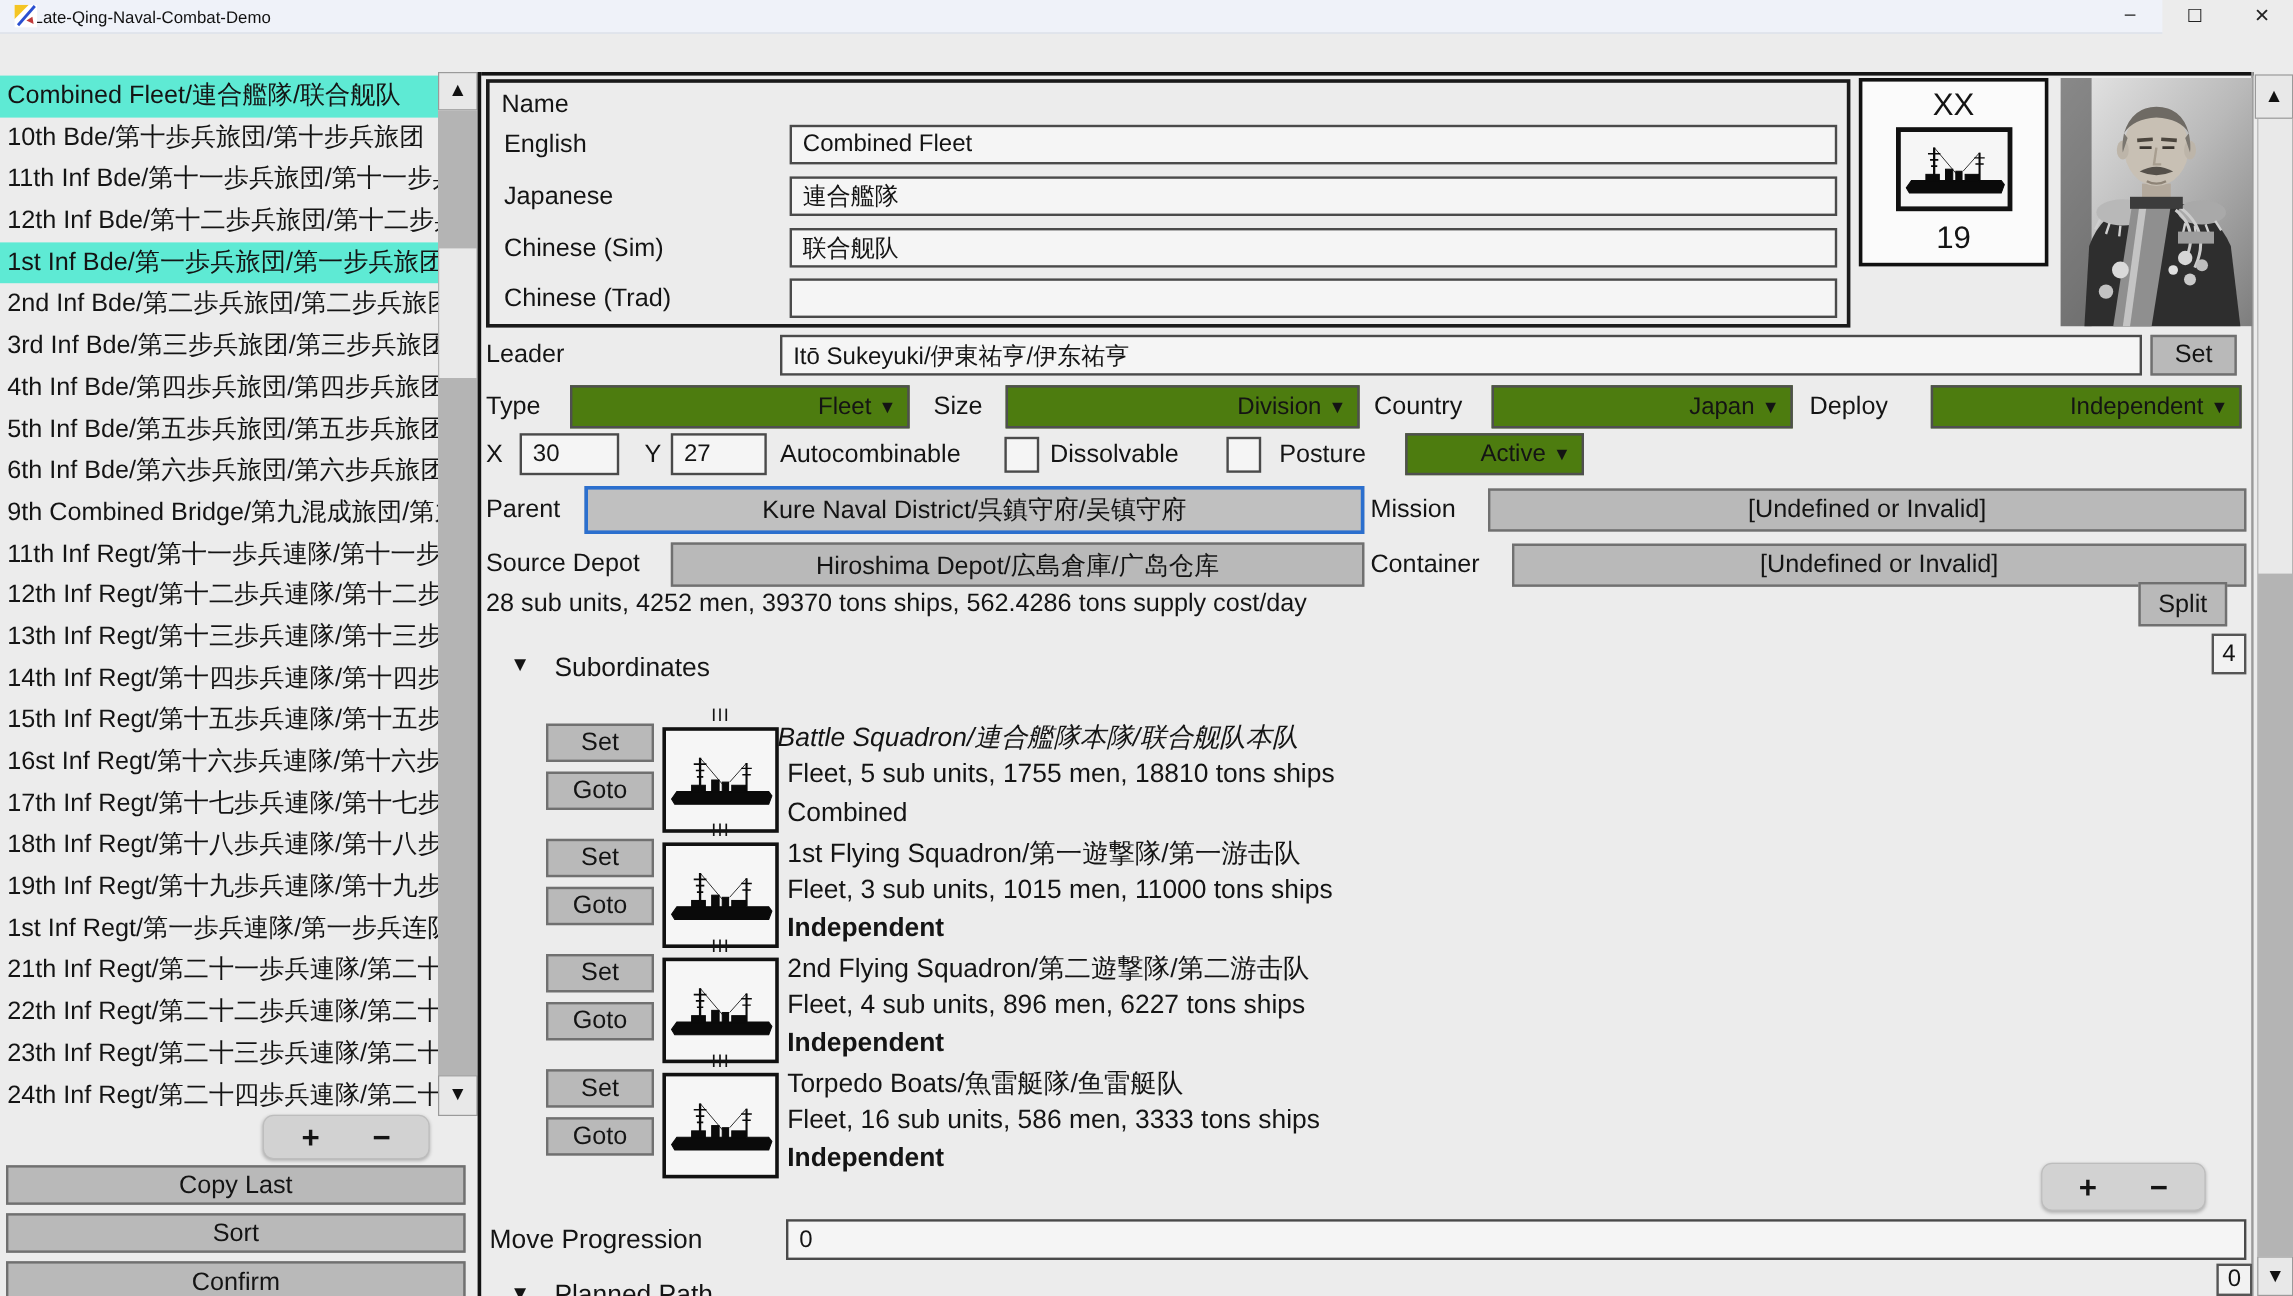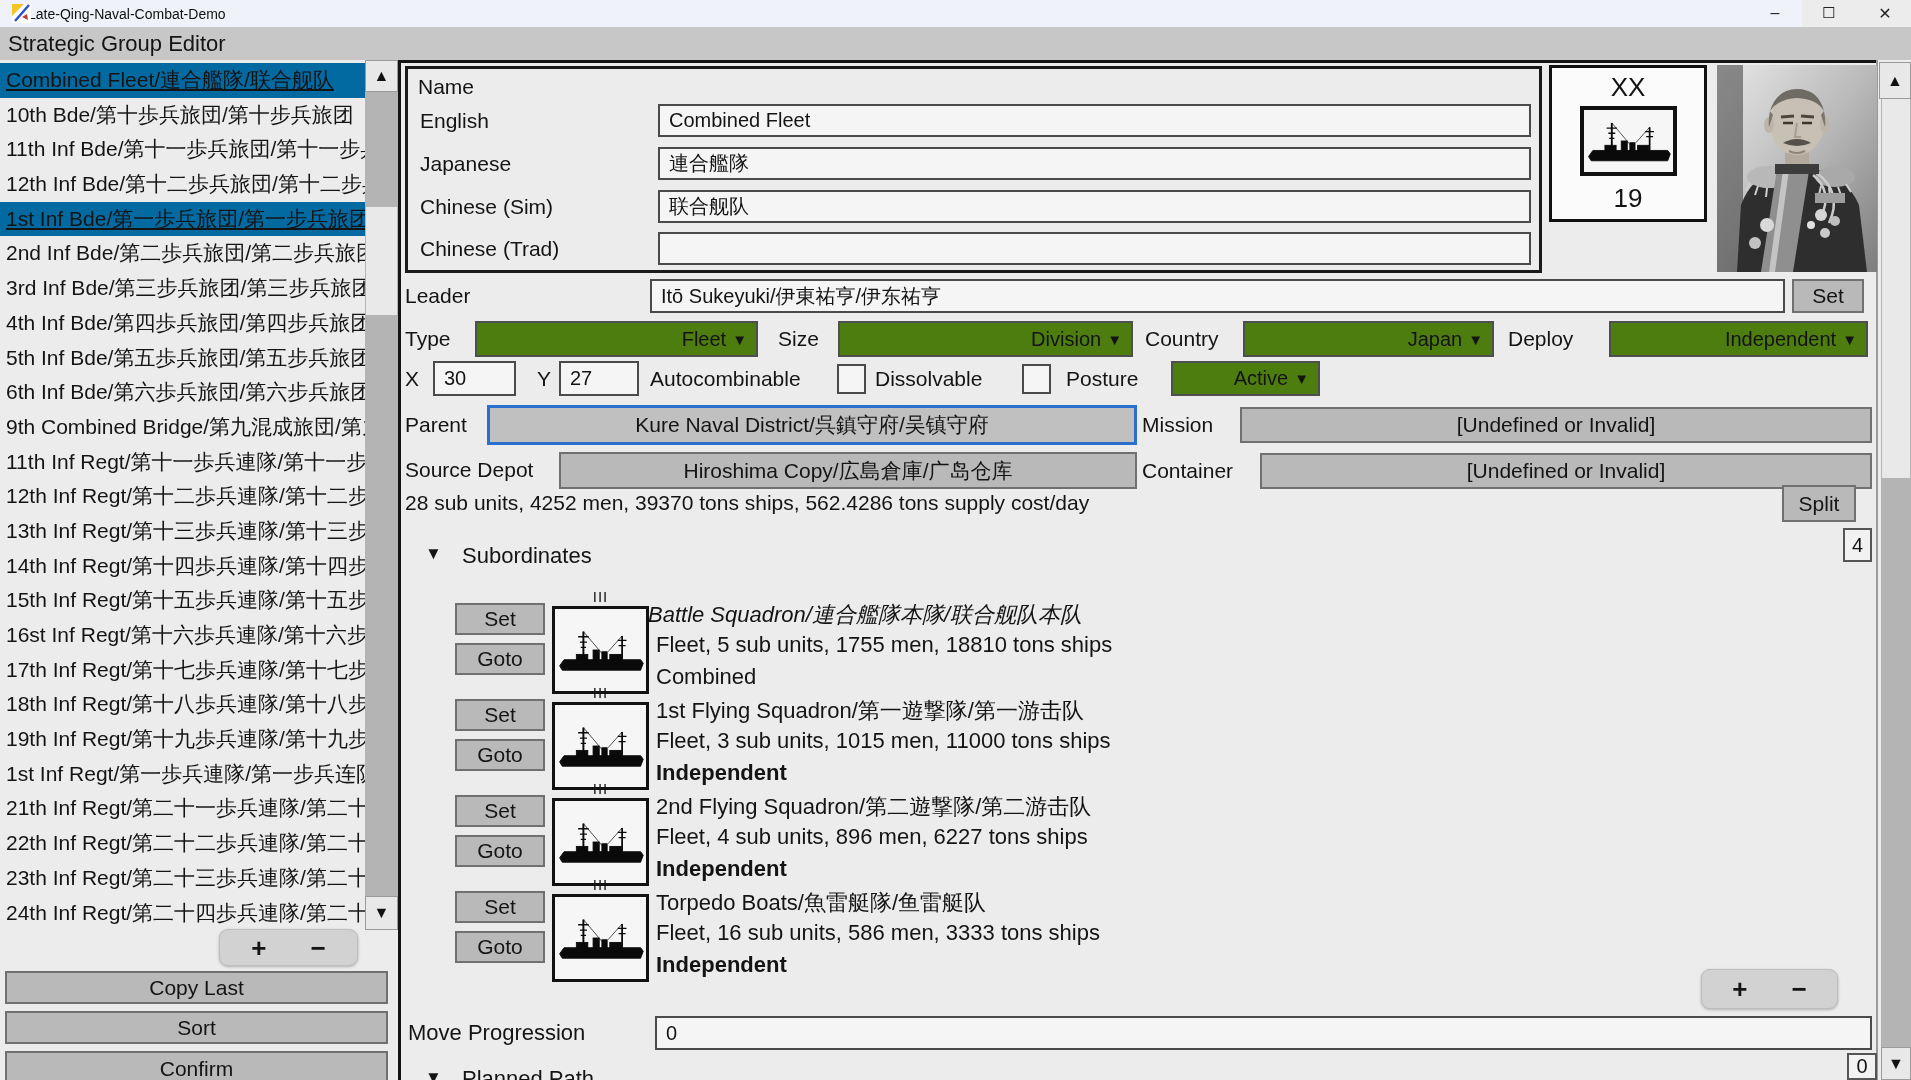--- a/index.html
+++ b/index.html
@@ -18,21 +18,21 @@
   .titlebar{position:absolute;left:0;top:0;width:1802px;height:27px;background:#eff2f9;
             border-bottom:1px solid #d8dce4;display:flex;align-items:center;}
   .titletext{font-size:14px;margin-left:8px;color:#111;}
   .winbtn{position:absolute;top:0;width:46px;height:26px;display:flex;align-items:center;
           justify-content:center;font-size:16px;color:#222;cursor:pointer;}
   .header{position:absolute;left:0;top:27px;width:1911px;height:33px;background:#c7c7c7;
           display:flex;align-items:center;font-size:22px;padding-left:8px;box-sizing:border-box;}
   .list{position:absolute;left:0;top:60px;width:365px;height:870px;overflow:hidden;background:#ececec;}
   .li{height:34.7px;line-height:34.7px;font-size:21px;padding-left:6px;white-space:nowrap;
       overflow:hidden;cursor:pointer;}
-  .li.sel{background:#0369a1;text-decoration:underline;}
+  .li.sel{background:#5eead4;}
   .sb-track{background:#b4b4b4;}
   .sb-thumb{background:#e9e9e9;}
   .sb-btn{background:#e8e8e8;border:1px solid #9a9a9a;display:flex;align-items:center;
           justify-content:center;font-size:14px;color:#111;cursor:pointer;}
   .groupbox{border:3px solid #1a1a1a;background:#ececec;}
   .pmpanel{background:#d2d2d2;border:1px solid #bdbdbd;border-radius:9px;display:flex;
            align-items:center;justify-content:center;gap:44px;font-size:26px;font-weight:bold;
            box-shadow:0 1px 3px rgba(0,0,0,.25);}
   .pm{cursor:pointer;line-height:1;}
   .shipframe{background:#f6f6f6;border:3px solid #111;display:flex;align-items:center;
@@ -74,23 +74,20 @@
         <path d="M17,1 L3,17" stroke="#2a4fd0" stroke-width="2.4"></path>
         <path d="M10,13 L15,10 L16,16 Z" fill="#c03a3a"></path>
       </svg>
     </span>
     <span class="titletext" style="margin-left:28px;">Late-Qing-Naval-Combat-Demo</span>
     <span class="winbtn" style="left:1752px;">–</span>
     <span class="winbtn" style="left:1806px;font-size:15px;">☐</span>
     <span class="winbtn" style="left:1862px;">✕</span>
   </div>
 
-  <div class="header">
-    <span>Strategic Group Editor</span>
-  </div>
 
   <div class="list">
     <div style="height:3px;"></div>
     <div class="li sel">Combined Fleet/連合艦隊/联合舰队</div>
     <div class="li">10th Bde/第十歩兵旅団/第十步兵旅团</div>
     <div class="li">11th Inf Bde/第十一歩兵旅団/第十一步兵旅团</div>
     <div class="li">12th Inf Bde/第十二歩兵旅団/第十二步兵旅团</div>
     <div class="li sel">1st Inf Bde/第一歩兵旅団/第一步兵旅团</div>
     <div class="li">2nd Inf Bde/第二歩兵旅団/第二步兵旅团</div>
     <div class="li">3rd Inf Bde/第三步兵旅团/第三步兵旅团</div>
@@ -247,21 +244,21 @@
     <span>Active</span>
     <span class="caret">▼</span>
   </div>
 
   <div class="lbl abs" style="left:405px;top:405px;height:40px;">Parent</div>
   <div class="abs btn" style="left:487px;top:405px;width:650px;height:40px;border:3px solid #2b6fce;background:#c0c0c0;">Kure Naval District/呉鎮守府/吴镇守府</div>
   <div class="lbl abs" style="left:1142px;top:407px;height:36px;">Mission</div>
   <div class="abs btn" style="left:1240px;top:407px;width:632px;height:36px;">[Undefined or Invalid]</div>
 
   <div class="lbl abs" style="left:405px;top:451px;height:38px;">Source Depot</div>
-  <div class="abs btn" style="left:559px;top:452px;width:578px;height:37px;">Hiroshima Copy/広島倉庫/广岛仓库</div>
+  <div class="abs btn" style="left:559px;top:452px;width:578px;height:37px;">Hiroshima Depot/広島倉庫/广岛仓库</div>
   <div class="lbl abs" style="left:1142px;top:452px;height:37px;">Container</div>
   <div class="abs btn" style="left:1260px;top:453px;width:612px;height:36px;">[Undefined or Invalid]</div>
 
   <div class="lbl abs" style="left:405px;top:488px;height:30px;">28 sub units, 4252 men, 39370 tons ships, 562.4286 tons supply cost/day</div>
   <div class="abs btn" style="left:1782px;top:485px;width:74px;height:37px;">Split</div>
   <div class="abs smallbox" style="left:1843px;top:528px;width:29px;height:34px;">4</div>
 
   <div class="abs" style="left:425px;top:544px;font-size:17px;">▼</div>
   <div class="lbl abs" style="left:462px;top:541px;height:30px;font-size:22px;">Subordinates</div>
 

